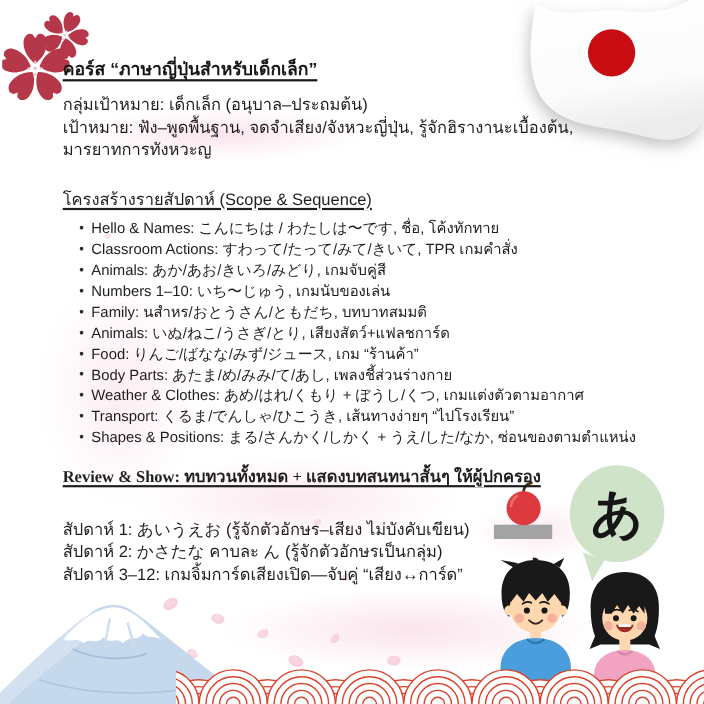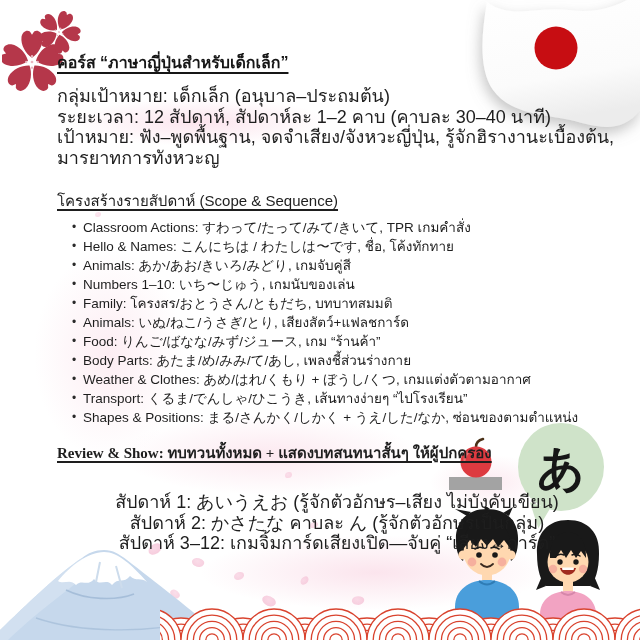--- a/index.html
+++ b/index.html
@@ -30,29 +30,29 @@
           border-style:solid;border-width:22px 5px 0 16px;
           border-color:#cfe3c9 transparent transparent transparent;
           transform:rotate(18deg);}
   .bubble-char{font-size:47px;font-weight:700;color:#161616;line-height:1;
           font-family:"DejaVu Sans",sans-serif;}
   
   .content{position:absolute;left:57px;top:50px;width:560px;z-index:10;}
   .title{font-size:16px;font-weight:700;white-space:nowrap;
          text-decoration:underline;text-decoration-thickness:2px;text-underline-offset:4px;
          margin:0 0 11px 0;color:#161616;}
-  .line{font-size:18px;line-height:20.5px;white-space:nowrap;}
+  .line{font-size:15px;line-height:20.5px;white-space:nowrap;}
   .sec-header{font-size:15px;font-weight:400;white-space:nowrap;margin:21px 0 5px 0;
          text-decoration:underline;text-decoration-thickness:1.5px;text-underline-offset:3px;}
   ul.syllabus{margin:0;padding:0 0 0 15px;list-style:none;}
   ul.syllabus li{font-size:13.5px;line-height:19px;white-space:nowrap;position:relative;padding-left:11px;}
   ul.syllabus li::before{content:"•";position:absolute;left:0;top:0;font-size:12px;color:#2a2a2a;}
   .review{font-size:15px;font-weight:700;white-space:nowrap;margin:14px 0 0 0;
          text-decoration:underline;text-decoration-thickness:1.5px;text-underline-offset:3px;font-family:Liberation Serif, serif;}
-  .weeks{margin-top:27px;text-align:center;}
+  .weeks{margin-top:27px;}
 </style>
 </head>
 <body>
 
 <div class="blob" style="left:70px;top:98px;width:260px;height:48px;background:radial-gradient(closest-side,rgba(247,196,215,.45),rgba(247,196,215,0));"></div>
 <div class="blob" style="left:34px;top:250px;width:150px;height:210px;background:radial-gradient(closest-side,rgba(247,196,215,.30),rgba(247,196,215,0));"></div>
 <div class="blob" style="left:120px;top:415px;width:300px;height:80px;background:radial-gradient(closest-side,rgba(247,196,215,.38),rgba(247,196,215,0));"></div>
 <div class="blob" style="left:200px;top:535px;width:350px;height:75px;background:radial-gradient(closest-side,rgba(247,196,215,.45),rgba(247,196,215,0));"></div>
 <div class="blob" style="left:430px;top:455px;width:120px;height:55px;background:radial-gradient(closest-side,rgba(247,196,215,.35),rgba(247,196,215,0));"></div>
 <span class="petal" style="left:148px;top:544px;width:14px;height:10px;transform:rotate(-20deg);opacity:.7;"></span>
@@ -209,33 +209,32 @@
     <rect x="54" y="110" width="10" height="13" fill="#ffd8b0"></rect>
     <path d="M11,106 L24,106 M54,106 L67,106" stroke="#d687aa" stroke-width="2"></path>
   </svg>
 </div>
 
 <div class="content">
   <h1 class="title">คอร์ส “ภาษาญี่ปุ่นสำหรับเด็กเล็ก”</h1>
 
   <div>
     <div class="line">กลุ่มเป้าหมาย: เด็กเล็ก (อนุบาล–ประถมต้น)</div>
-    <div class="line">ระยะเวลา: 12 สัปดาห์, สัปดาห์ละ 1–2 คาบ (คาบละ 30–40 นาที)</div>
     <div class="line">เป้าหมาย: ฟัง–พูดพื้นฐาน, จดจำเสียง/จังหวะญี่ปุ่น, รู้จักฮิรางานะเบื้องต้น,</div>
     <div class="line">มารยาทการทังหวะญ</div>
   </div>
 
   <h2 class="sec-header">โครงสร้างรายสัปดาห์ (Scope &amp; Sequence)</h2>
 
   <ul class="syllabus">
+    <li>Hello &amp; Names: こんにちは / わたしは〜です, ชื่อ, โค้งทักทาย</li>
     <li>Classroom Actions: すわって/たって/みて/きいて, TPR เกมคำสั่ง</li>
-    <li>Hello &amp; Names: こんにちは / わたしは〜です, ชื่อ, โค้งทักทาย</li>
     <li>Animals: あか/あお/きいろ/みどり, เกมจับคู่สี</li>
     <li>Numbers 1–10: いち〜じゅう, เกมนับของเล่น</li>
-    <li>Family: โครงสร/おとうさん/ともだち, บทบาทสมมติ</li>
+    <li>Family: นสำหร/おとうさん/ともだち, บทบาทสมมติ</li>
     <li>Animals: いぬ/ねこ/うさぎ/とり, เสียงสัตว์+แฟลชการ์ด</li>
     <li>Food: りんご/ばなな/みず/ジュース, เกม “ร้านค้า”</li>
     <li>Body Parts: あたま/め/みみ/て/あし, เพลงชี้ส่วนร่างกาย</li>
     <li>Weather &amp; Clothes: あめ/はれ/くもり + ぼうし/くつ, เกมแต่งตัวตามอากาศ</li>
     <li>Transport: くるま/でんしゃ/ひこうき, เส้นทางง่ายๆ “ไปโรงเรียน”</li>
     <li>Shapes &amp; Positions: まる/さんかく/しかく + うえ/した/なか, ซ่อนของตามตำแหน่ง</li>
   </ul>
 
   <h2 class="review">Review &amp; Show: ทบทวนทั้งหมด + แสดงบทสนทนาสั้นๆ ให้ผู้ปกครอง</h2>
 

